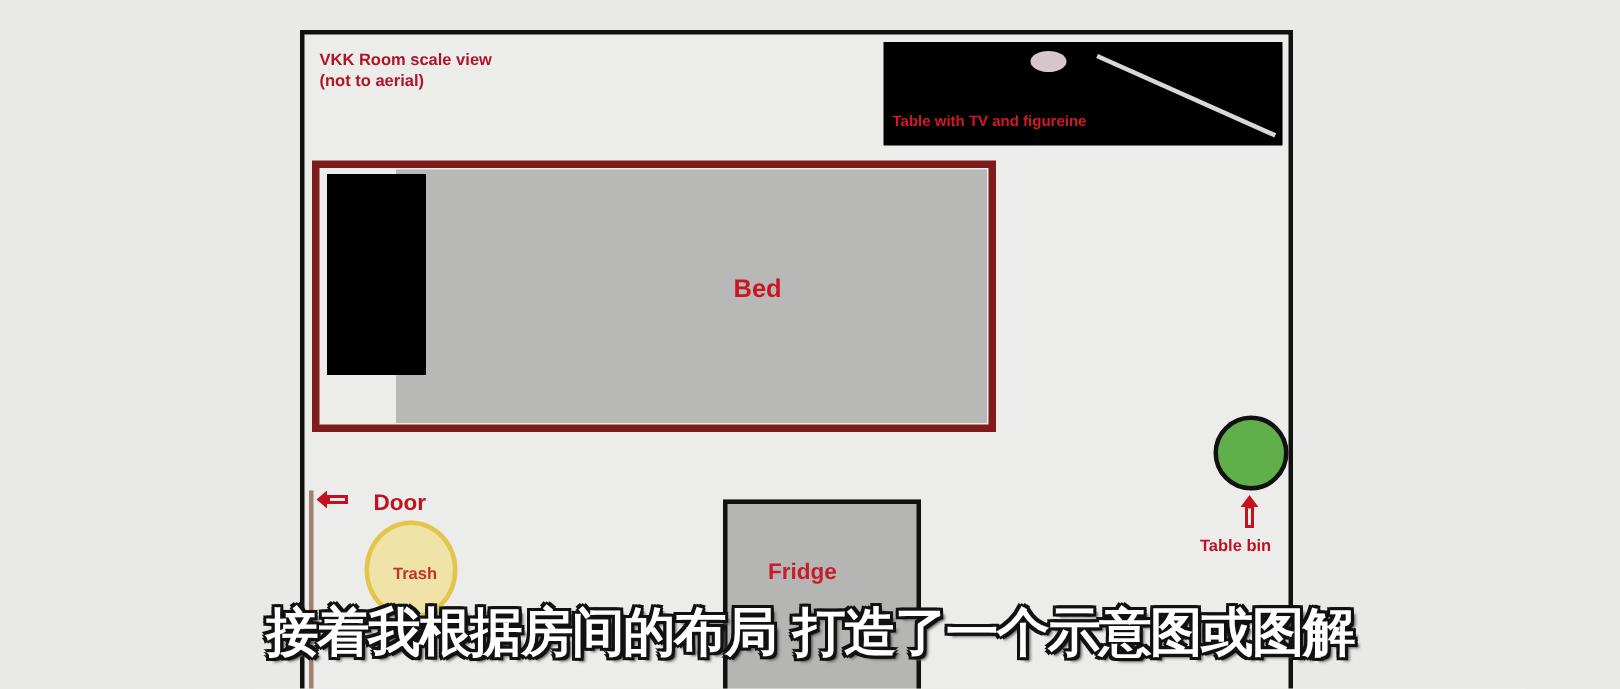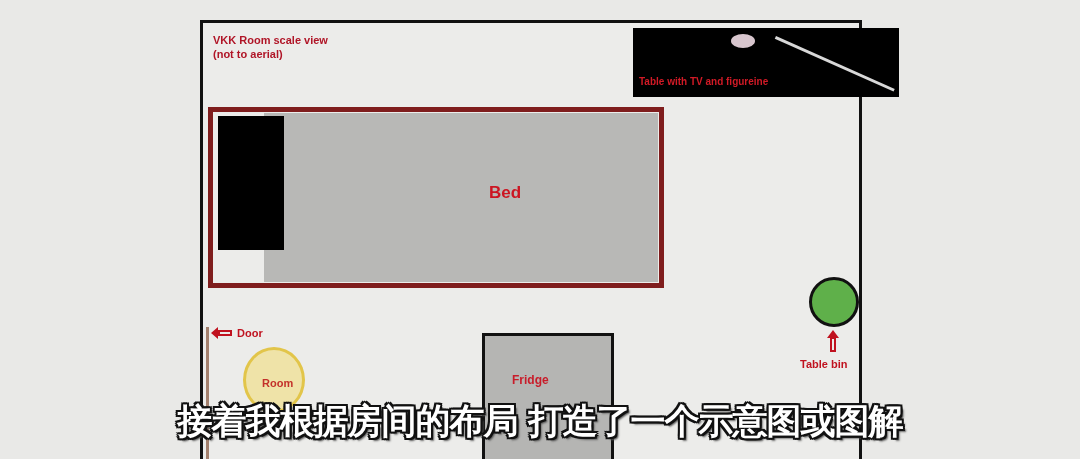--- a/index.html
+++ b/index.html
@@ -10,21 +10,21 @@
       font-family:"Liberation Sans", sans-serif;
     }
     .room {
       position:absolute; left:200px; top:20px; width:662px; height:460px;
       border:3px solid #111; box-sizing:border-box; background:#ececea;
     }
     .lbl { position:absolute; color:#c0121f; font-weight:bold; font-family:"Liberation Sans", sans-serif; }
     .title { left:10px; top:10px; font-size:11px; line-height:14px; color:#b01527; }
     .tv-table {
       position:absolute; left:386px; top:5px; width:266px; height:69px;
-      background:#000; box-sizing:border-box;margin-left:44px;
+      background:#000; box-sizing:border-box;
     }
     .figurine {
       position:absolute; left:98px; top:6px; width:24px; height:14px; border-radius:50%;
       background:#d8c6ce;
     }
     .tv-line {
       position:absolute; left:143px; top:8px; width:130px; height:3px; background:#d8d8d8;
       transform-origin:0 0; transform:rotate(24deg);
     }
     .tv-label { left:6px; top:48px; font-size:10px; color:#d21a26; }
@@ -36,31 +36,31 @@
       position:absolute; left:51px; top:1px; right:1px; bottom:1px; background:#b8b8b6;
     }
     .bed-block {
       position:absolute; left:5px; top:4px; width:66px; height:134px; background:#000;
     }
     .bed-label { left:225px; top:70px; font-size:17px; color:#cc1522; }
     .door-line {
       position:absolute; left:3px; top:304px; width:3px; height:140px; background:#a3806d;
     }
     .door-arrow { position:absolute; left:8px; top:304px; width:22px; height:12px; }
-    .door-label { left:34px; top:304px; font-size:11px; }
+    .door-label { left:46px; top:304px; font-size:15px; }
     .chair {
       position:absolute; left:40px; top:324px; width:62px; height:66px; border-radius:50%;
       background:#efe3a8; border:3px solid #e2c54a; box-sizing:border-box;
     }
     .chair-label { left:16px; top:27px; font-size:11px; color:#c3312a; }
     .fridge {
       position:absolute; left:279px; top:310px; width:132px; height:130px;
       background:#b5b5b3; border:3px solid #111; box-sizing:border-box;
     }
-    .fridge-label { left:27px; top:37px; font-size:12px; color:#c81c2a; }
+    .fridge-label { left:27px; top:37px; font-size:15px; color:#c81c2a; }
     .trash {
       position:absolute; left:606px; top:254px; width:50px; height:50px; border-radius:50%;
       background:#5fb04a; border:3px solid #111; box-sizing:border-box;
     }
     .trash-arrow { position:absolute; left:624px; top:307px; width:12px; height:22px; }
     .trash-label { left:597px; top:335px; font-size:11px; }
     .subtitle {
       position:absolute; left:0; right:0; top:398px; text-align:center;
       font-family:"DejaVu Sans", sans-serif; font-size:35px; font-weight:bold;
       color:#ffffff; letter-spacing:-1px;
@@ -93,21 +93,21 @@
   </div>
 
   <div class="door-line"></div>
   <svg class="door-arrow" viewBox="0 0 22 12">
     <polygon points="0,6 7,0 7,3 21,3 21,9 7,9 7,12" fill="#c0121f"></polygon>
     <polygon points="9,5 19,5 19,7 9,7" fill="#ececea"></polygon>
   </svg>
   <div class="lbl door-label">Door</div>
 
   <div class="chair">
-    <div class="lbl chair-label">Room</div>
+    <div class="lbl chair-label">Trash</div>
   </div>
 
   <div class="fridge">
     <div class="lbl fridge-label">Fridge</div>
   </div>
 
   <div class="trash"></div>
   <svg class="trash-arrow" viewBox="0 0 12 22">
     <polygon points="6,0 12,8 9,8 9,22 3,22 3,8 0,8" fill="#c0121f"></polygon>
     <polygon points="5,9 7,9 7,20 5,20" fill="#ececea"></polygon>

